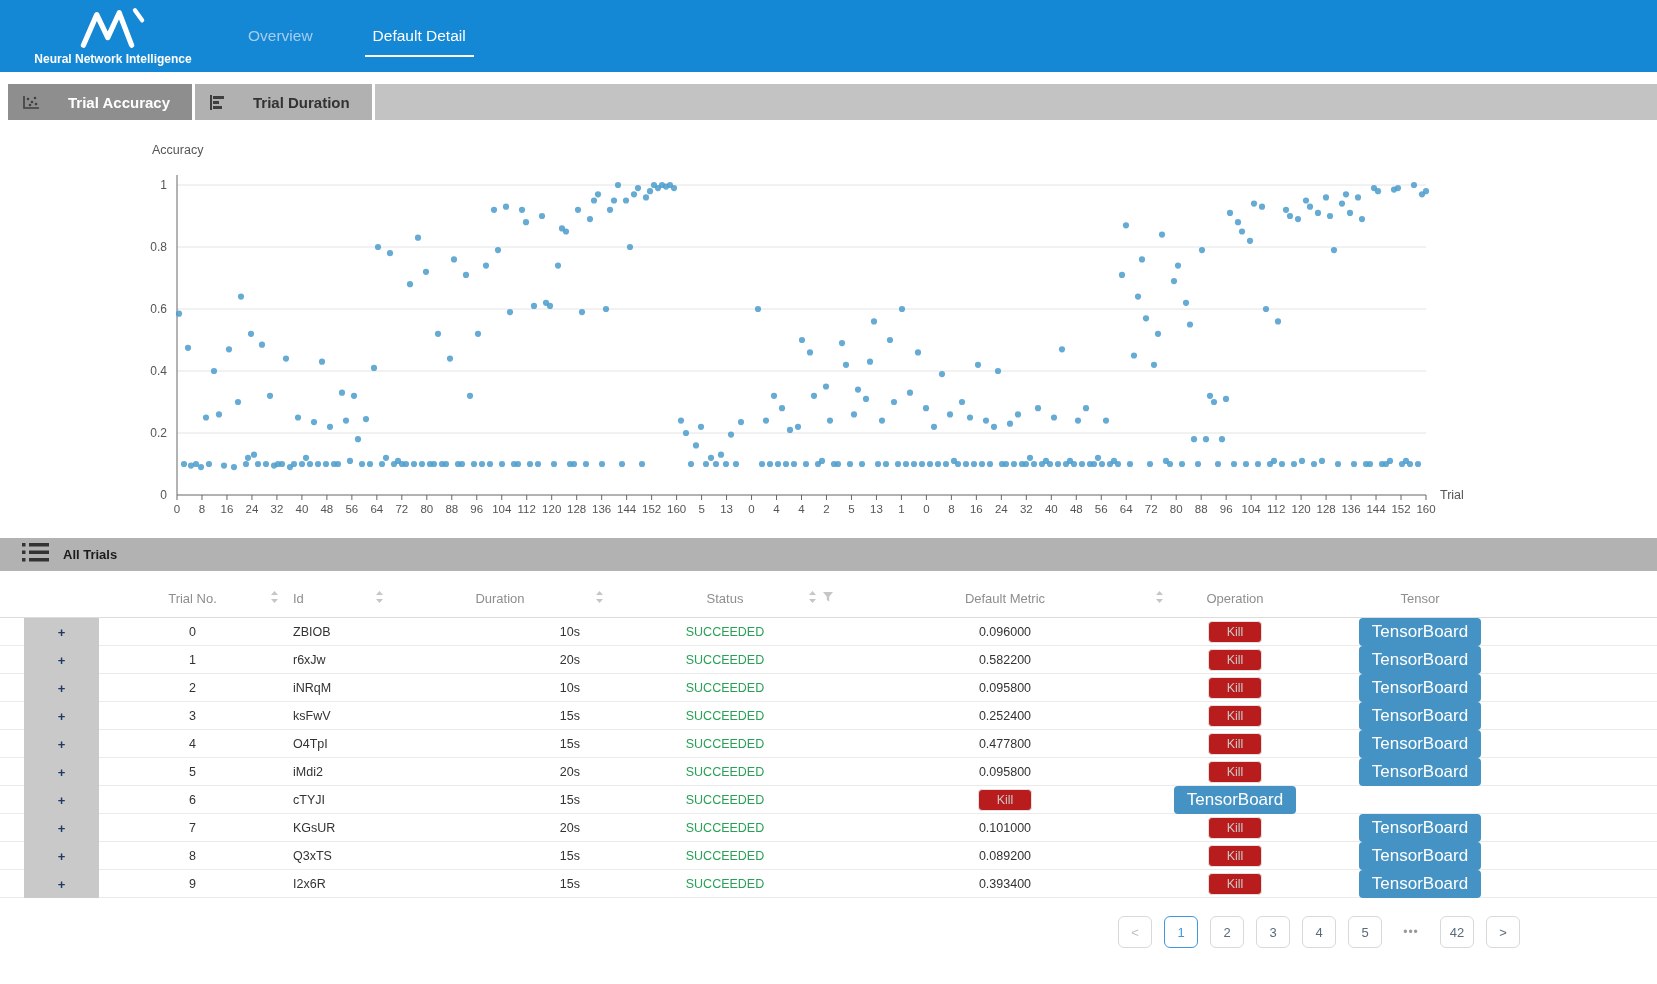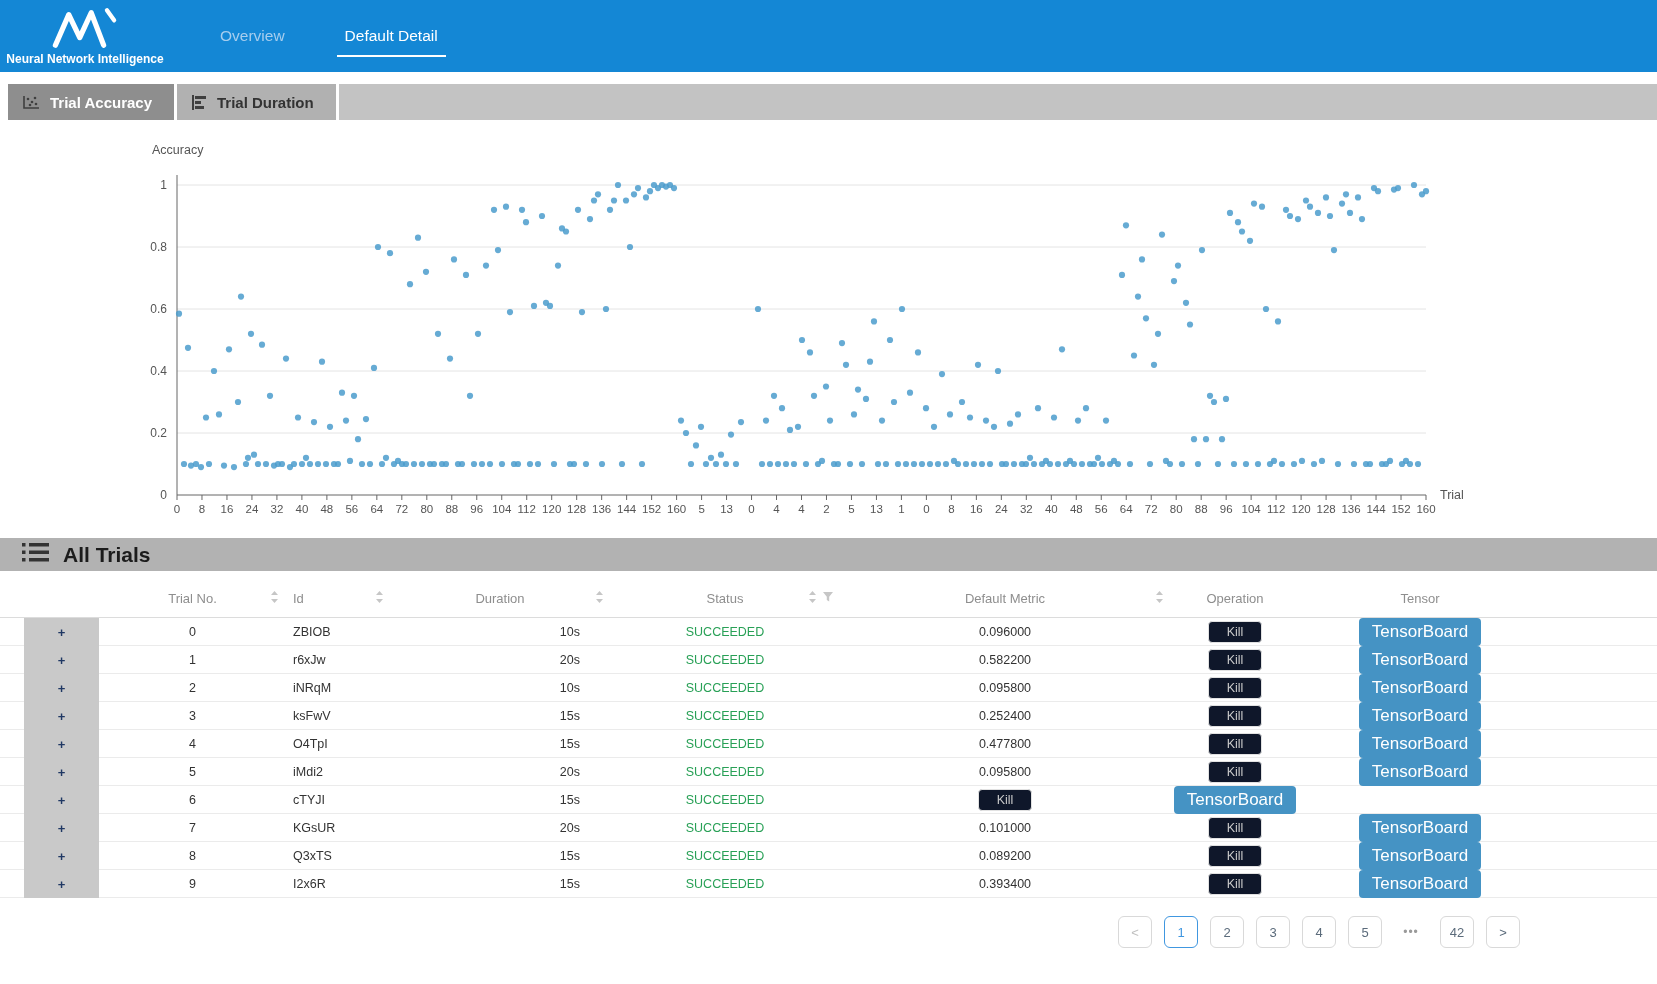--- a/index.html
+++ b/index.html
@@ -3,53 +3,53 @@
 <meta charset="utf-8">
 <style>
   html,body{margin:0;padding:0;}
   body{
     width:1657px;height:984px;overflow:hidden;position:relative;
     background:#fff;font-family:"Liberation Sans",sans-serif;
     -webkit-font-smoothing:antialiased;
   }
   
   .topnav{height:72px;background:#1487d5;display:flex;align-items:center;}
-  .logo{display:flex;flex-direction:column;align-items:center;width:170px;}
+  .logo{display:flex;flex-direction:column;align-items:center;margin-left:28px;width:170px;}
   .logo svg{display:block;}
   .logo-text{color:#fff;font-size:12px;font-weight:bold;margin-top:3px;white-space:nowrap;}
   .main-nav{display:flex;align-items:center;margin-left:48px;gap:56px;height:100%;}
   .nav-tab{font-size:15.5px;color:#a6cdee;cursor:pointer;position:relative;padding:6px 2px;}
   .nav-tab.active{color:#ffffff;}
   .nav-tab.active:after{content:"";position:absolute;left:-6px;right:-6px;bottom:-6px;height:2px;background:#fff;}
   
   .subtab-bar{margin-top:12px;height:36px;display:flex;align-items:stretch;padding-left:8px;background:#fff;}
-  .subtab{display:flex;align-items:center;gap:10px;padding:0 22px 0 14px;background:#b1b1b1;margin-right:3px;cursor:pointer;font-size:15px;font-weight:bold;color:#333;}
+  .subtab{display:flex;align-items:center;gap:28px;padding:0 22px 0 14px;background:#b1b1b1;margin-right:3px;cursor:pointer;font-size:15px;font-weight:bold;color:#333;}
   .subtab.active{background:#8e8e8e;color:#fff;}
   .subtab .icon{display:flex;align-items:center;}
   .subtab-fill{flex:1;background:#c3c3c3;}
   
   .chart-wrap{position:relative;height:400px;margin-left:16px;}
   .chart-wrap svg{display:block;}
   
   .section-bar{margin-top:18px;height:33px;background:#b2b2b2;display:flex;align-items:center;padding-left:22px;gap:14px;}
-  .section-title{font-size:21px;font-weight:bold;color:#1c1c1c;}
+  .section-title{font-size:13px;font-weight:bold;color:#1c1c1c;}
   
   .grid{display:grid;grid-template-columns:100px 185px 105px 220px 230px 330px 130px 240px 1fr;}
   .thead{height:38px;border-bottom:1px solid #dcdcdc;margin-top:8px;}
   .th{position:relative;display:flex;align-items:center;justify-content:center;font-size:13px;color:#8e8e8e;}
   .th.left{justify-content:flex-start;padding-left:8px;}
   .th .icons{position:absolute;right:6px;display:flex;align-items:center;gap:5px;}
   .tr{height:27px;border-bottom:1px solid #ebebeb;}
   .td{display:flex;align-items:center;justify-content:center;font-size:12.5px;color:#333;}
   .td.left{justify-content:flex-start;padding-left:8px;}
   .td.right{justify-content:flex-end;padding-right:30px;}
   .td-expand{justify-content:flex-start;}
   .expand-box{margin-left:24px;width:75px;height:100%;background:#c9c9c9;display:flex;align-items:center;justify-content:center;color:#203864;font-size:13px;font-weight:bold;cursor:pointer;}
   .status-succeeded{color:#28a056;}
-  .kill-btn{padding:3px 18px;border:1px solid #e2e2e2;border-radius:4px;color:#c9c9c9;background:#0f172a;font-size:12.5px;cursor:default;}
+  .kill-btn{padding:3px 18px;border:1px solid #e2e2e2;border-radius:4px;color:#c9c9c9;background:#b91c1c;font-size:12.5px;cursor:default;}
   .tb-btn{padding:4px 13px;border:none;border-radius:4px;color:#fff;background:#4593c4;font-size:17px;cursor:pointer;}
   
   .pagination{display:flex;justify-content:flex-end;align-items:center;gap:12px;padding-right:137px;margin-top:18px;}
   .pg-item{min-width:34px;height:32px;box-sizing:border-box;border:1px solid #d9d9d9;border-radius:6px;display:flex;align-items:center;justify-content:center;font-size:13px;color:#5b6b7b;background:#fff;cursor:pointer;}
   .pg-item.active{border-color:#4097e0;color:#4097e0;}
   .pg-item.prev{color:#c0c0c0;}
   .pg-item.ellipsis{border:none;color:#9a9a9a;letter-spacing:1px;font-size:12px;cursor:default;}
 </style>
 </head>
 <body>

